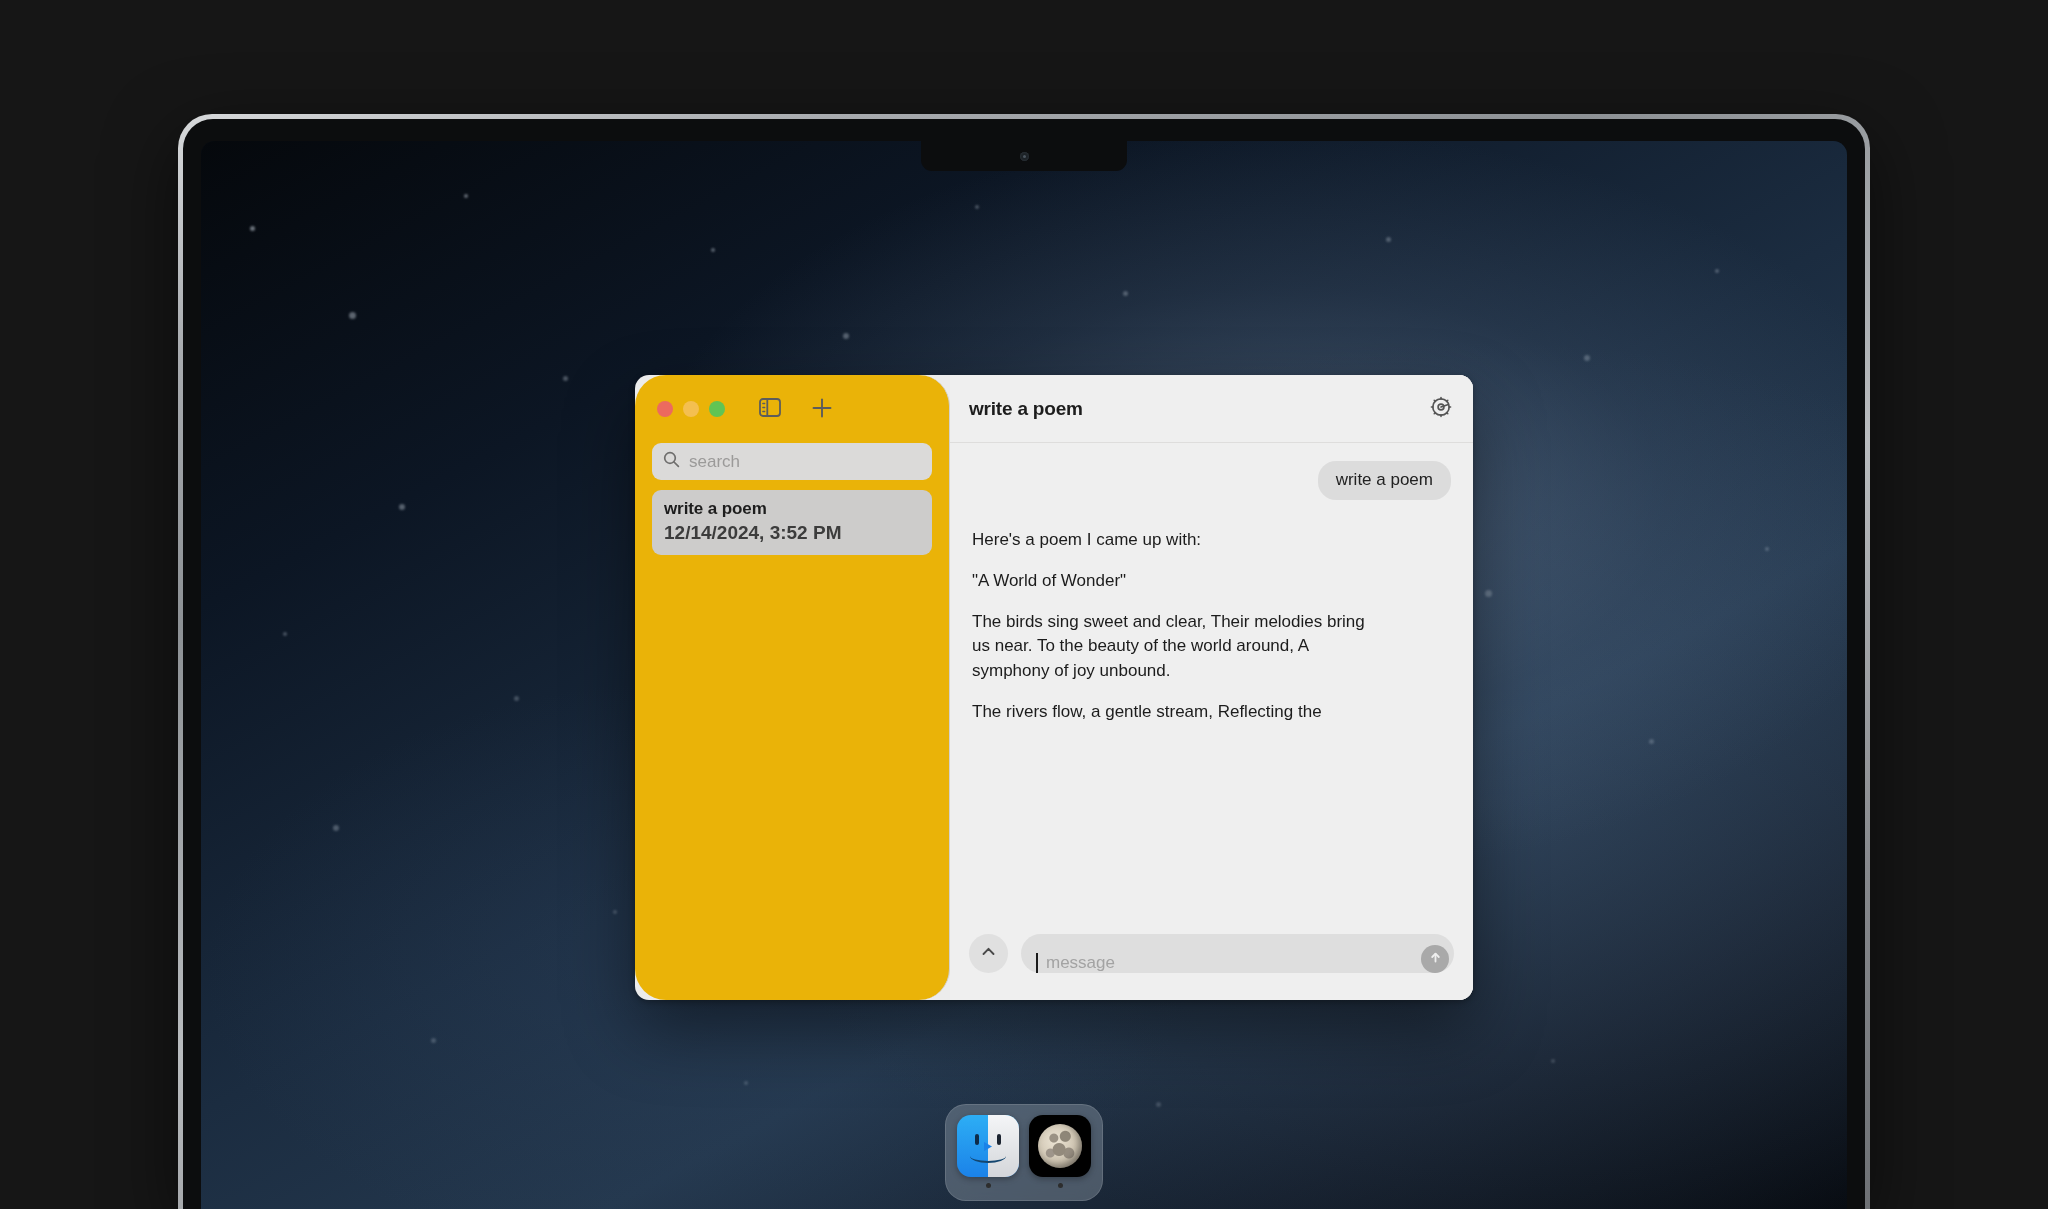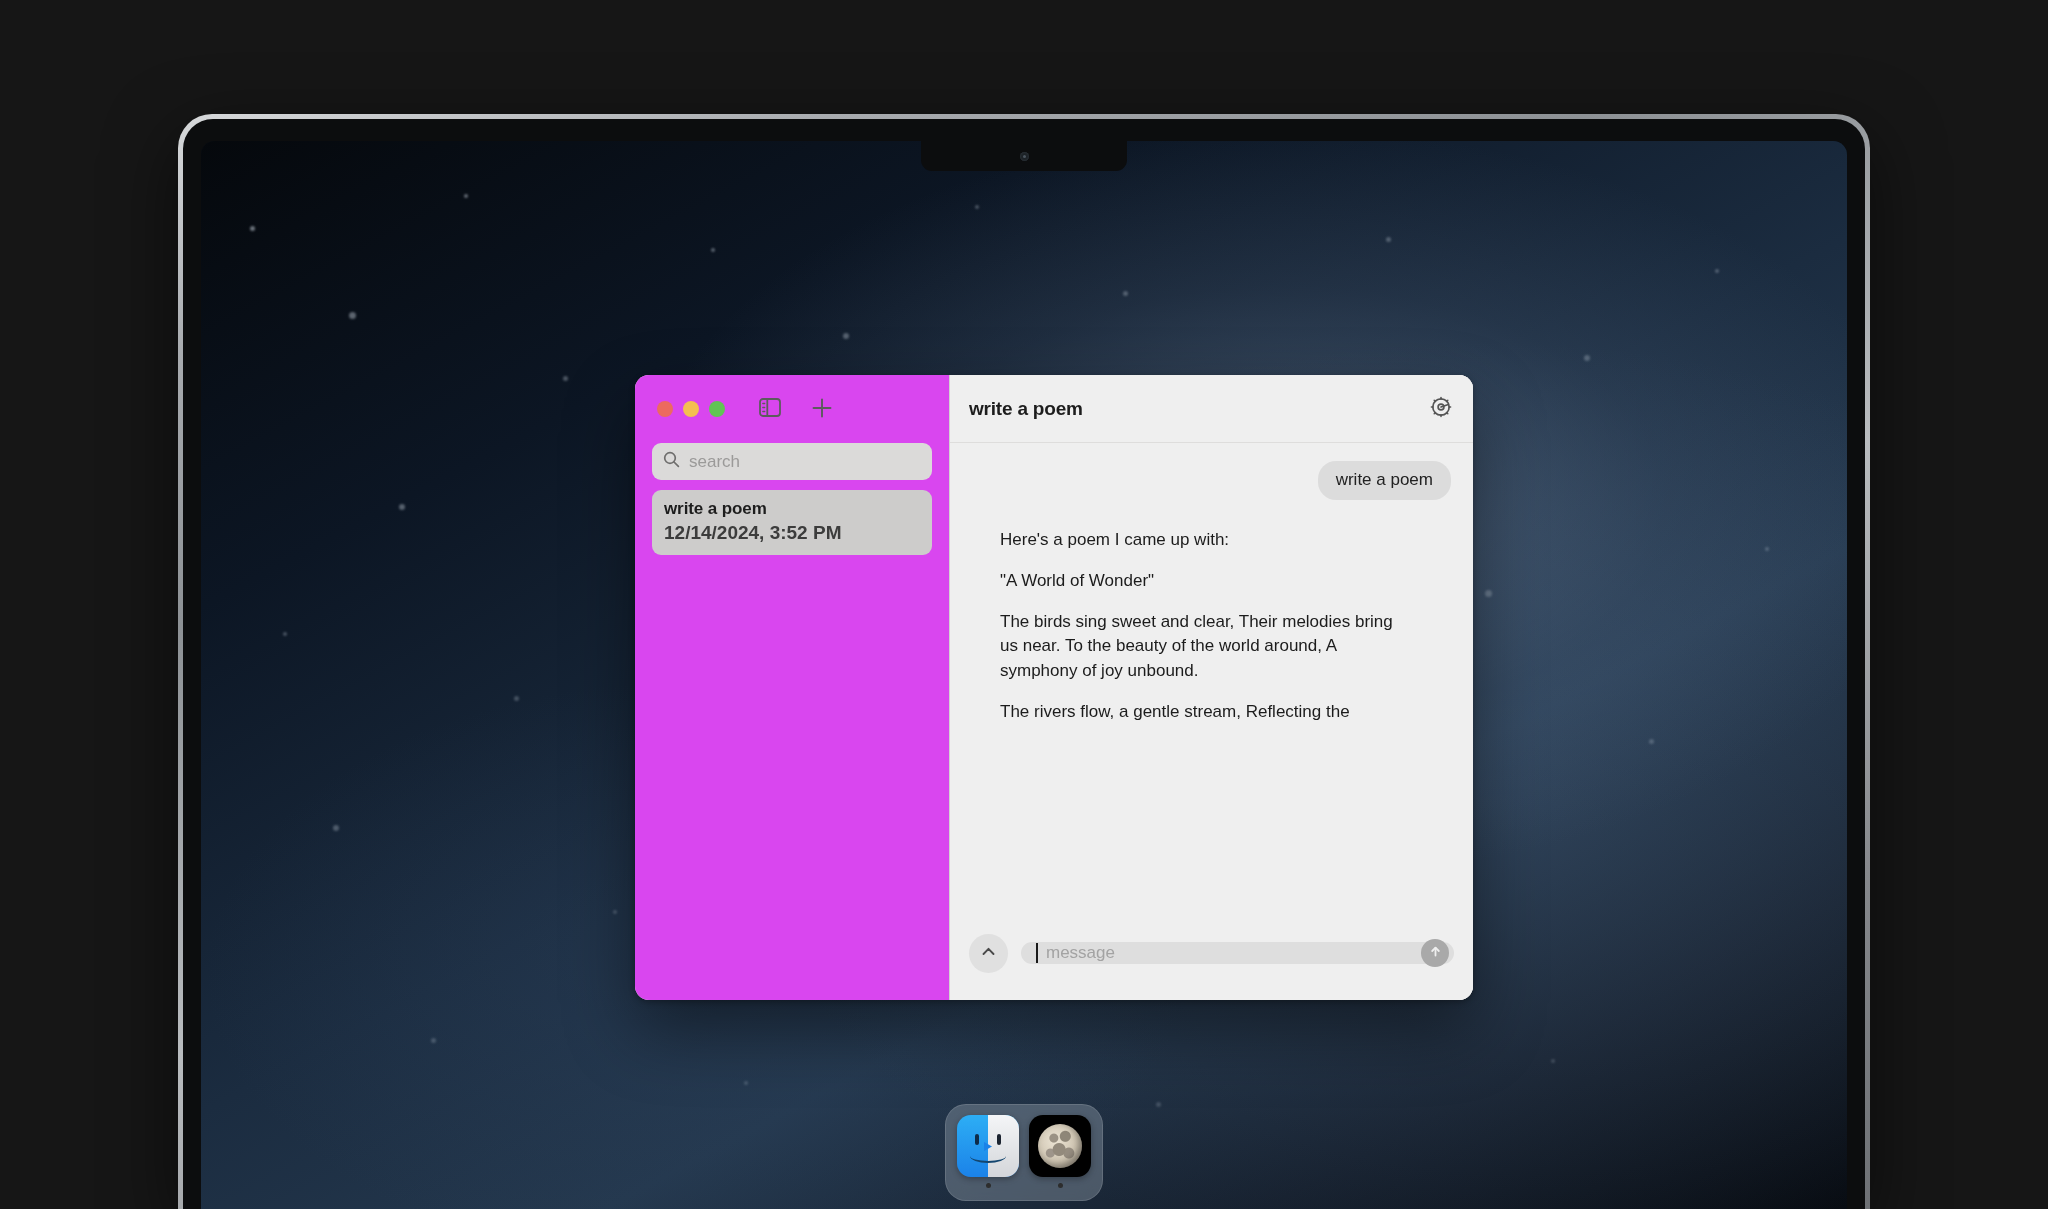--- a/index.html
+++ b/index.html
@@ -109,25 +109,26 @@
     overflow: hidden;
     display: flex;
     box-shadow: 0 30px 70px rgba(0,0,0,0.45), 0 2px 6px rgba(0,0,0,0.3);
     background: #ececec;
     font-size: 17px;
   }
 
   
   .sidebar {
     width: 315px;
-    background: #d946ef;
+    background: #eab308;
     display: flex;
     flex-direction: column;
     flex: 0 0 315px;
     border-right: 1px solid #d2d1d0;
+    border-radius: 31px;
   }
   .traffic-bar {
     height: 68px;
     display: flex;
     align-items: center;
     padding: 0 22px;
     gap: 0;
   }
   .lights { display: flex; gap: 10px; align-items: center; }
   .light { width: 16px; height: 16px; border-radius: 50%; }
@@ -212,21 +213,21 @@
     position: relative;
   }
   .msg-user-row { display: flex; justify-content: flex-end; margin-bottom: 28px; }
   .msg-user {
     background: #dcdcdc;
     border-radius: 18px;
     padding: 9px 18px 10px 18px;
     font-size: 17px;
     color: #222;
   }
-  .msg-assistant { color: #1c1c1c; font-size: 17px; line-height: 1.42; max-width: 415px; margin-left: 28px; }
+  .msg-assistant { color: #1c1c1c; font-size: 17px; line-height: 1.42; max-width: 415px; }
   .msg-assistant p { margin-bottom: 17px; }
   .msg-assistant p:last-child { margin-bottom: 0; }
 
   .fade-mask {
     position: absolute;
     left: 0; right: 0; bottom: 0;
     height: 34px;
     background: linear-gradient(to bottom, rgba(239,239,239,0) 0%, rgba(239,239,239,0.92) 62%, #efefef 100%);
     pointer-events: none;
   }
@@ -243,25 +244,25 @@
   .up-btn {
     width: 39px; height: 39px;
     border-radius: 50%;
     background: #e0e0e0;
     border: none;
     display: flex; align-items: center; justify-content: center;
     cursor: pointer; color: #4a4a4a; flex: 0 0 39px;
   }
   .input-pill {
     flex: 1;
-    height: 22px;
+    height: 39px;
     background: #dedede;
     border-radius: 20px;
     display: flex;
-    align-items: center;
+    align-items: flex-end;
     padding: 0 5px 0 15px;
     gap: 8px;
     min-width: 0;
   }
   .caret {
     width: 2px; height: 20px;
     background: #1a1a1a;
     flex: 0 0 2px;
   }
   .msg-input {

